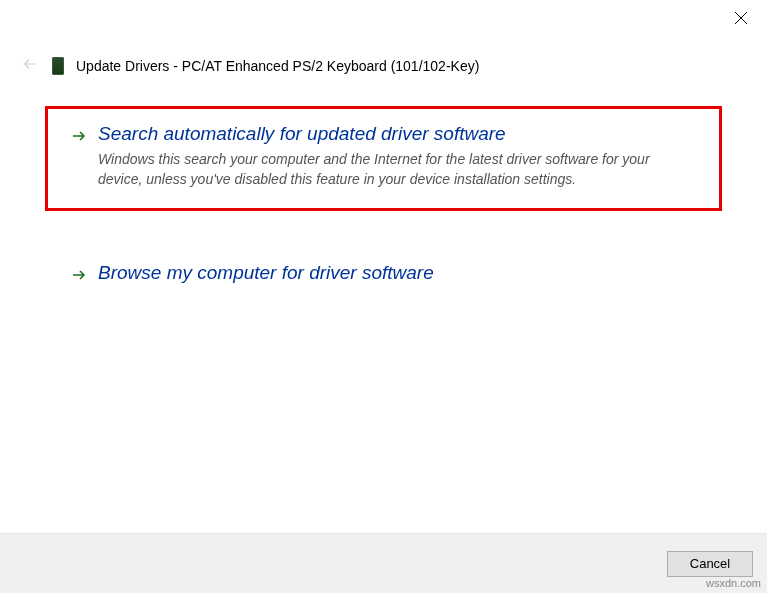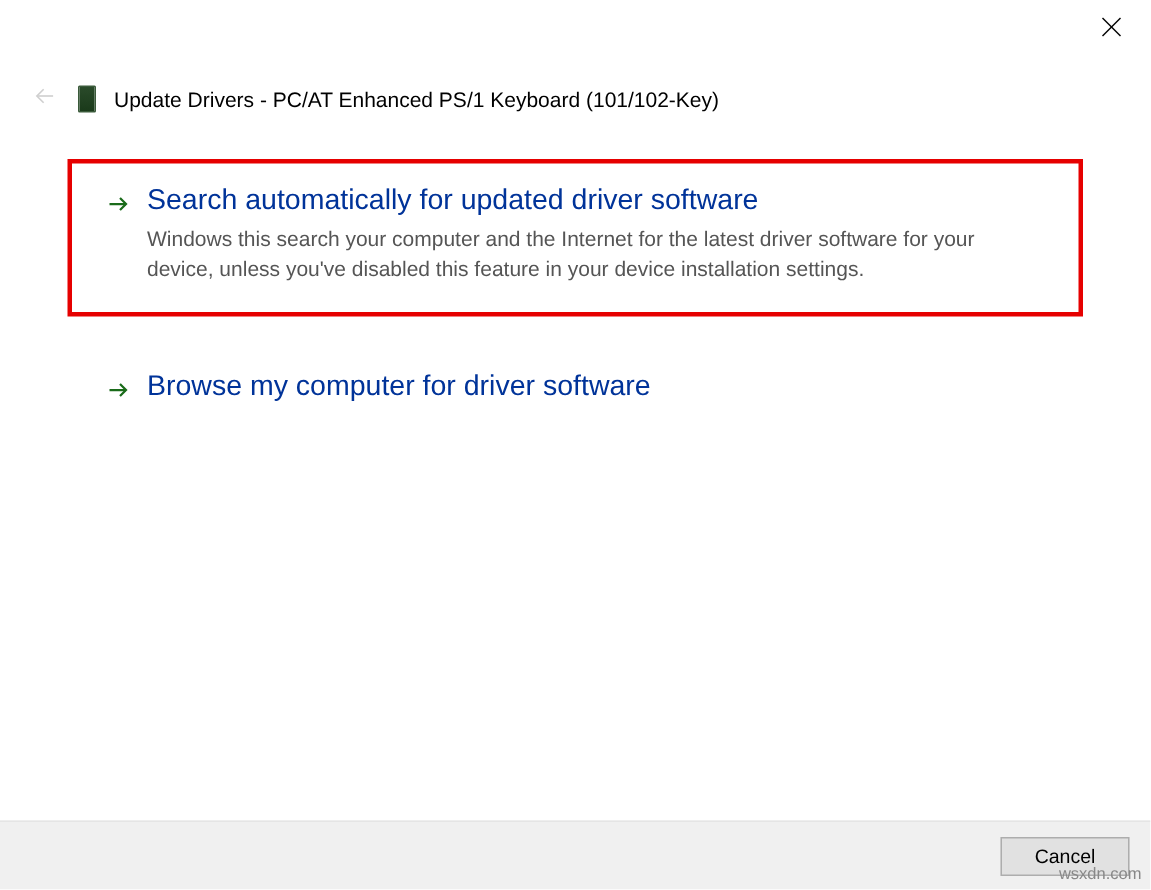--- a/index.html
+++ b/index.html
@@ -78,23 +78,24 @@
       padding: 30px 48px 0 48px;
     }
     .question {
       font-size: 20px;
       color: #003399;
       font-weight: 400;
       margin-bottom: 40px;
     }
     .option {
       padding: 14px 24px 18px 24px;
-      margin-bottom: 22px;
+      margin-bottom: 37px;
       cursor: pointer;
       position: relative;
+      font-style: italic;
     }
     .option.highlighted {
       border: 3px solid #e60000;
       margin-left: -3px;
       margin-right: -3px;
     }
     .option-row {
       display: flex;
       align-items: flex-start;
       gap: 12px;
@@ -117,21 +118,21 @@
       color: #003399;
       font-weight: 400;
       margin-bottom: 4px;
     }
     .option-desc {
       font-size: 14px;
       color: #555;
       line-height: 1.45;
     }
     .footer {
-      height: 46px;
+      height: 60px;
       background: #f0f0f0;
       border-top: 1px solid #e5e5e5;
       display: flex;
       justify-content: flex-end;
       align-items: center;
       padding: 0 14px;
     }
     .cancel-btn {
       min-width: 86px;
       height: 26px;
@@ -171,21 +172,21 @@
   <div class="header-row">
     <div class="back-arrow">
       <span>
         <svg viewBox="0 0 20 20" width="18" height="18">
             <line x1="4" y1="10" x2="16" y2="10"></line>
             <polyline points="9,5 4,10 9,15"></polyline>
           </svg>
       </span>
     </div>
     <div class="kb-icon"></div>
-    <div class="header-title">Update Drivers - PC/AT Enhanced PS/1 Keyboard (101/102-Key)</div>
+    <div class="header-title">Update Drivers - PC/AT Enhanced PS/2 Keyboard (101/102-Key)</div>
   </div>
 
   <div class="content">
 
 
     <div class="option highlighted">
       <div class="option-row">
         <div class="option-arrow">
           <svg viewBox="0 0 14 14" width="14" height="14">
               <line x1="1" y1="7" x2="12" y2="7"></line>

